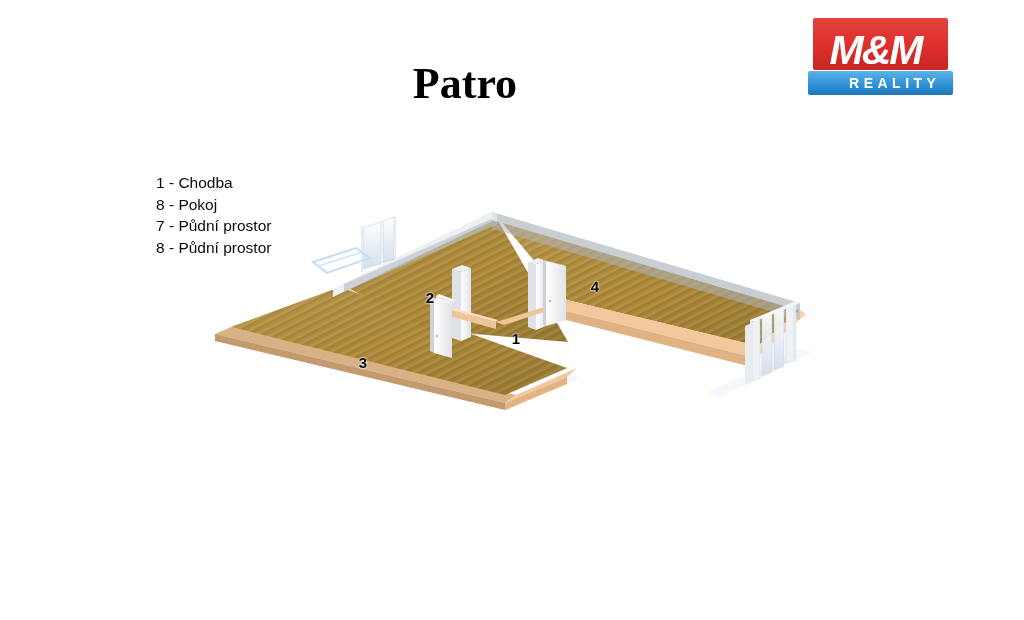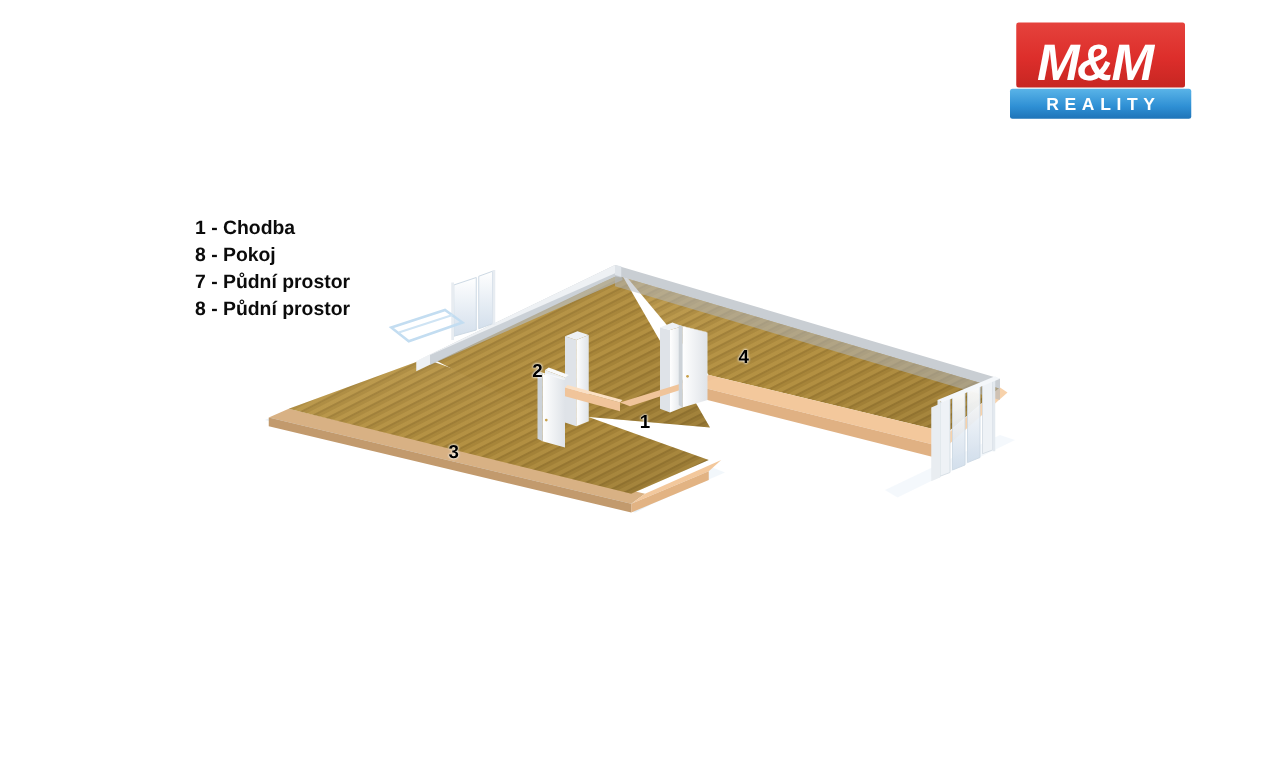--- a/index.html
+++ b/index.html
@@ -15,21 +15,21 @@
     font-weight:bold;font-size:44px;color:#000;
     letter-spacing:0px;line-height:1;
   }
 
   
   #legend{
     position:absolute;left:156px;top:172px;
   }
   .legend-row{
     font-family:"Liberation Sans",sans-serif;
-    font-weight:bold;font-size:15.5px;color:#0b0b0b;
+    font-weight:normal;font-size:15.5px;color:#0b0b0b;
     line-height:21.5px;white-space:nowrap;
   }
 
   
   #logo{position:absolute;left:808px;top:18px;width:145px;height:80px;}
   #logo-red{
     position:absolute;left:5px;top:0;width:135px;height:52px;
     background:linear-gradient(180deg,#e5423c 0%,#dd2e2b 55%,#c72622 100%);
     border-radius:2px;
   }
@@ -39,21 +39,21 @@
     color:#fff;font-family:"Liberation Sans",sans-serif;
     font-weight:bold;font-size:41px;letter-spacing:-2px;
     font-style:italic;line-height:1;
   }
   #logo-blue{
     position:absolute;left:0;top:53px;width:145px;height:24px;
     background:linear-gradient(180deg,#5ab4e8 0%,#2e8fd4 60%,#1f74b8 100%);
     border-radius:2px;
   }
   #logo-blue-text{
-    position:absolute;left:0;top:53px;width:145px;height:24px;
+    position:absolute;left:12px;top:53px;width:145px;height:24px;
     display:flex;align-items:center;justify-content:center;
     color:#fff;font-family:"Liberation Sans",sans-serif;
     font-weight:bold;font-size:14px;letter-spacing:4.5px;
     text-indent:4.5px;line-height:1;
   }
 
   
   #plan-svg{position:absolute;left:0;top:0;width:1024px;height:620px;}
 
   
@@ -198,20 +198,21 @@
       <rect x="750" y="320" width="2.2" height="62" fill="#e3e9ef"></rect>
       <rect x="794" y="303" width="2.2" height="58" fill="#e3e9ef"></rect>
       <polygon points="750,320 796,301 800,303 754,322" fill="#f4f7fa"></polygon>
     </g>
 
     <g>
       <polygon points="745,326 752,323 752,382 745,385" fill="#e9edf1"></polygon>
     </g>
   </svg>
 
+  <div id="plan-title">Patro</div>
 
   <div id="legend">
     <div class="legend-row">1 - Chodba</div>
     <div class="legend-row">8 - Pokoj</div>
     <div class="legend-row">7 - Půdní prostor</div>
     <div class="legend-row">8 - Půdní prostor</div>
   </div>
 
   <div class="room-num" style="left:516px;top:338px;">1</div>
   <div class="room-num" style="left:430px;top:297px;">2</div>

